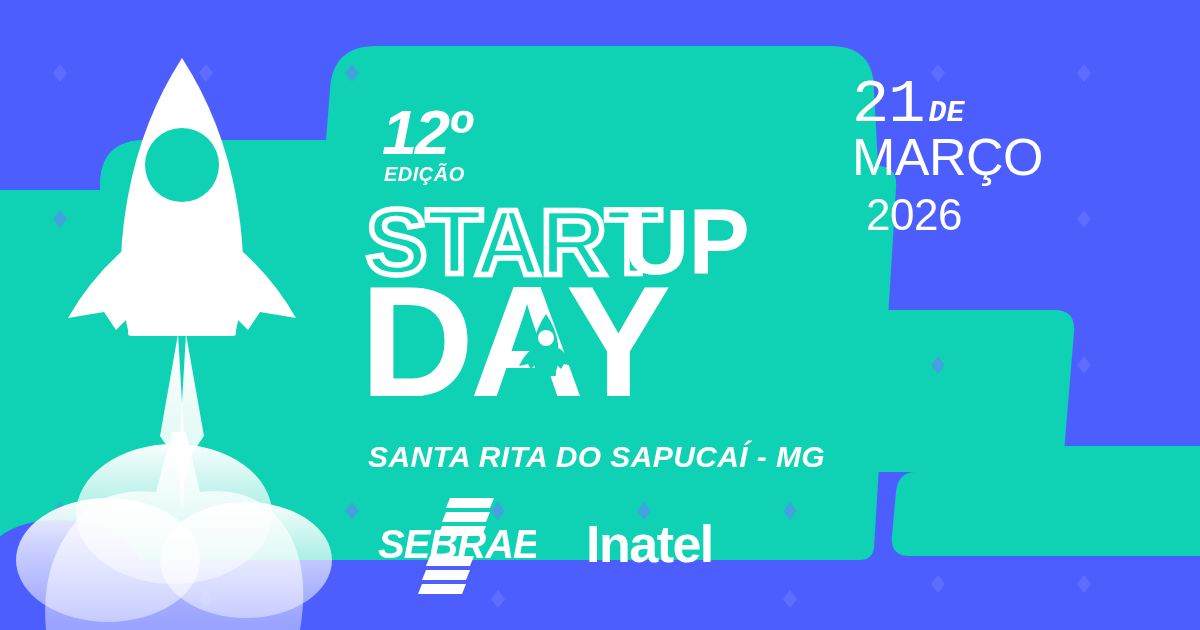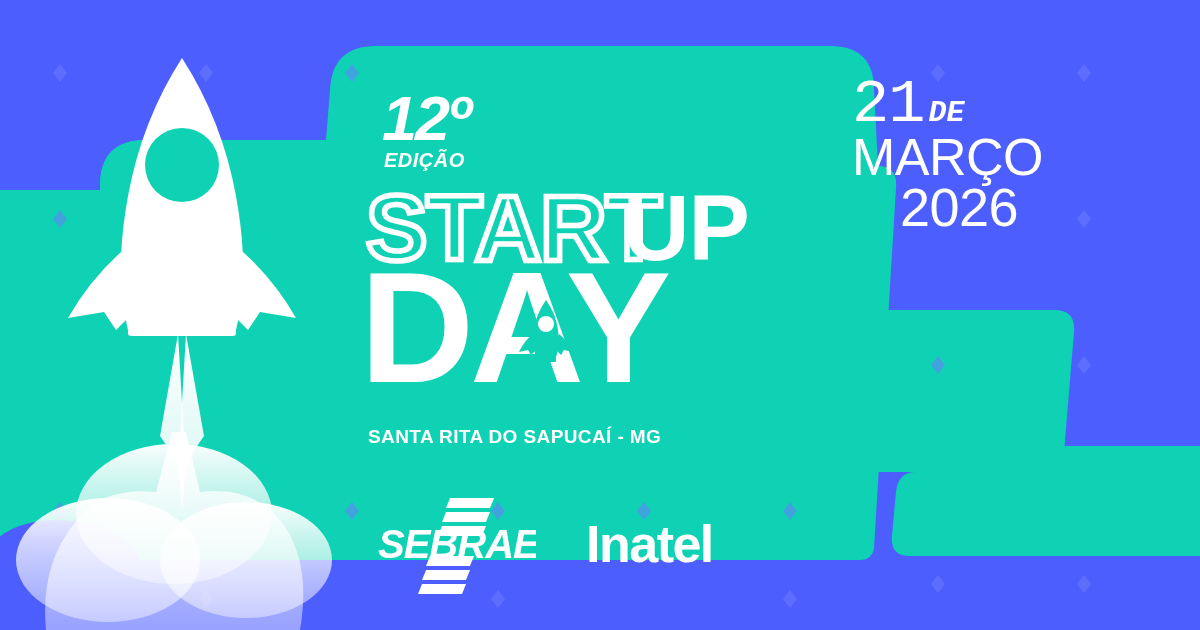--- a/index.html
+++ b/index.html
@@ -31,21 +31,21 @@
     left: 0;
     top: 0;
     width: 420px;
     height: 630px;
   }
 
   
   #lockup {
     position: absolute;
     left: 330px;
-    top: 74px;
+    top: 88px;
     width: 520px;
     height: 400px;
   }
 
   .edition-block {
     position: absolute;
     left: 52px;
     top: 16px;
     text-align: left;
     line-height: 1;
@@ -75,22 +75,23 @@
     left: 0;
     top: 108px;
     width: 520px;
     height: 250px;
   }
 
   .city-line {
     position: absolute;
     left: 38px;
     top: 352px;
-    font-size: 19px;
+    font-size: 30px;
     font-weight: 600;
+    font-style: italic;
     color: #ffffff;
     letter-spacing: .4px;
     white-space: nowrap;
   }
 
   
   #date-block {
     position: absolute;
     left: 852px;
     top: 78px;
@@ -119,28 +120,27 @@
   }
   .date-month {
     font-size: 52px;
     font-weight: 400;
     letter-spacing: -0.5px;
     display: block;
     margin-top: 2px;
     white-space: nowrap;
   }
   .date-year {
-    font-size: 54px;
+    font-size: 44px;
     font-weight: 400;
     letter-spacing: -0.5px;
     display: block;
-    margin-top: 4px;
+    margin-top: 16px;
     margin-left: 14px;
     white-space: nowrap;
-    text-align: center;
   }
 
   
   #sponsor-panel {
     position: absolute;
     left: 296px;
     top: 476px;
     width: 560px;
     height: 154px;
   }

